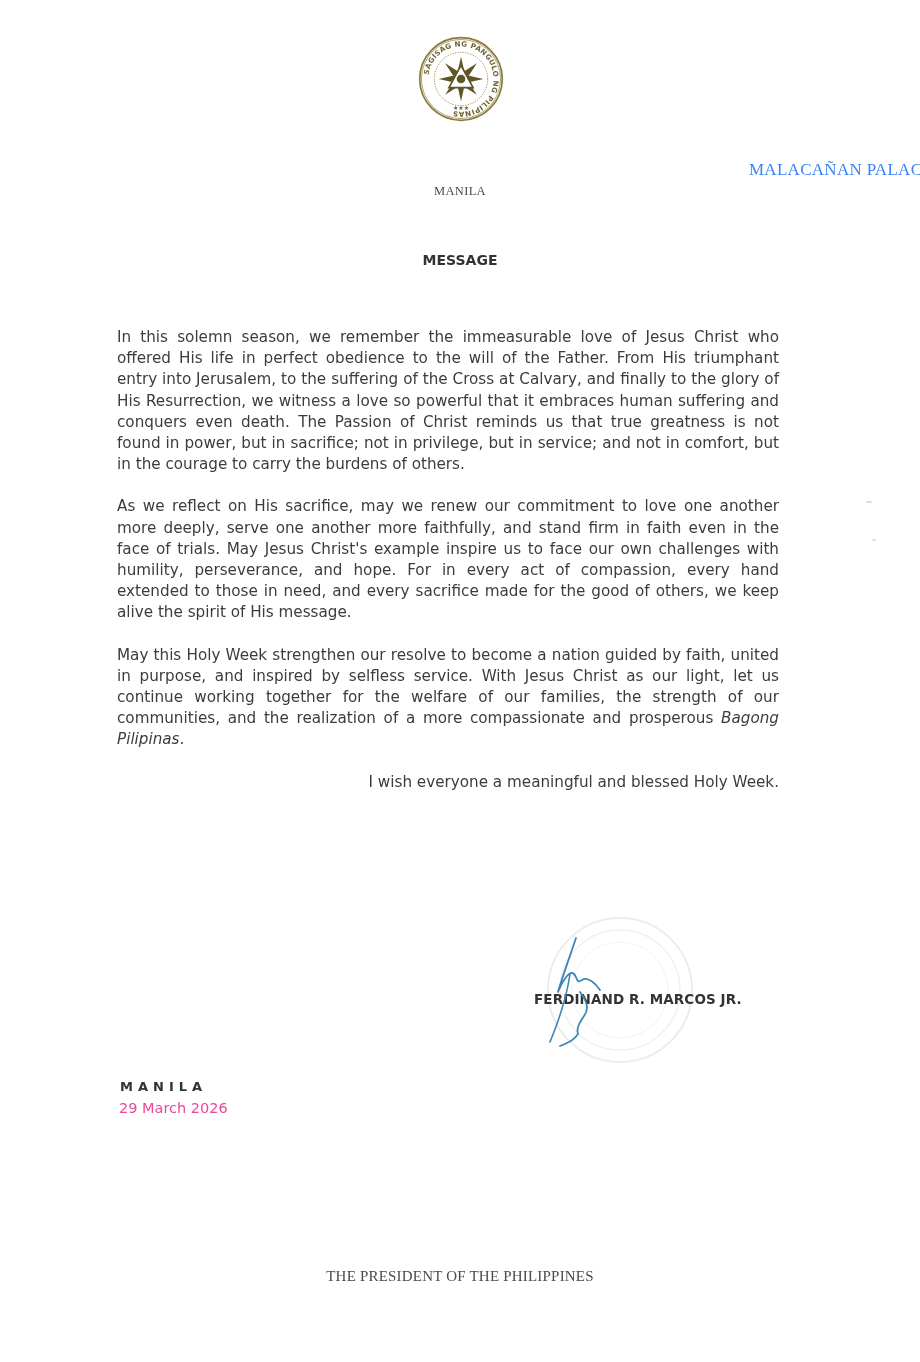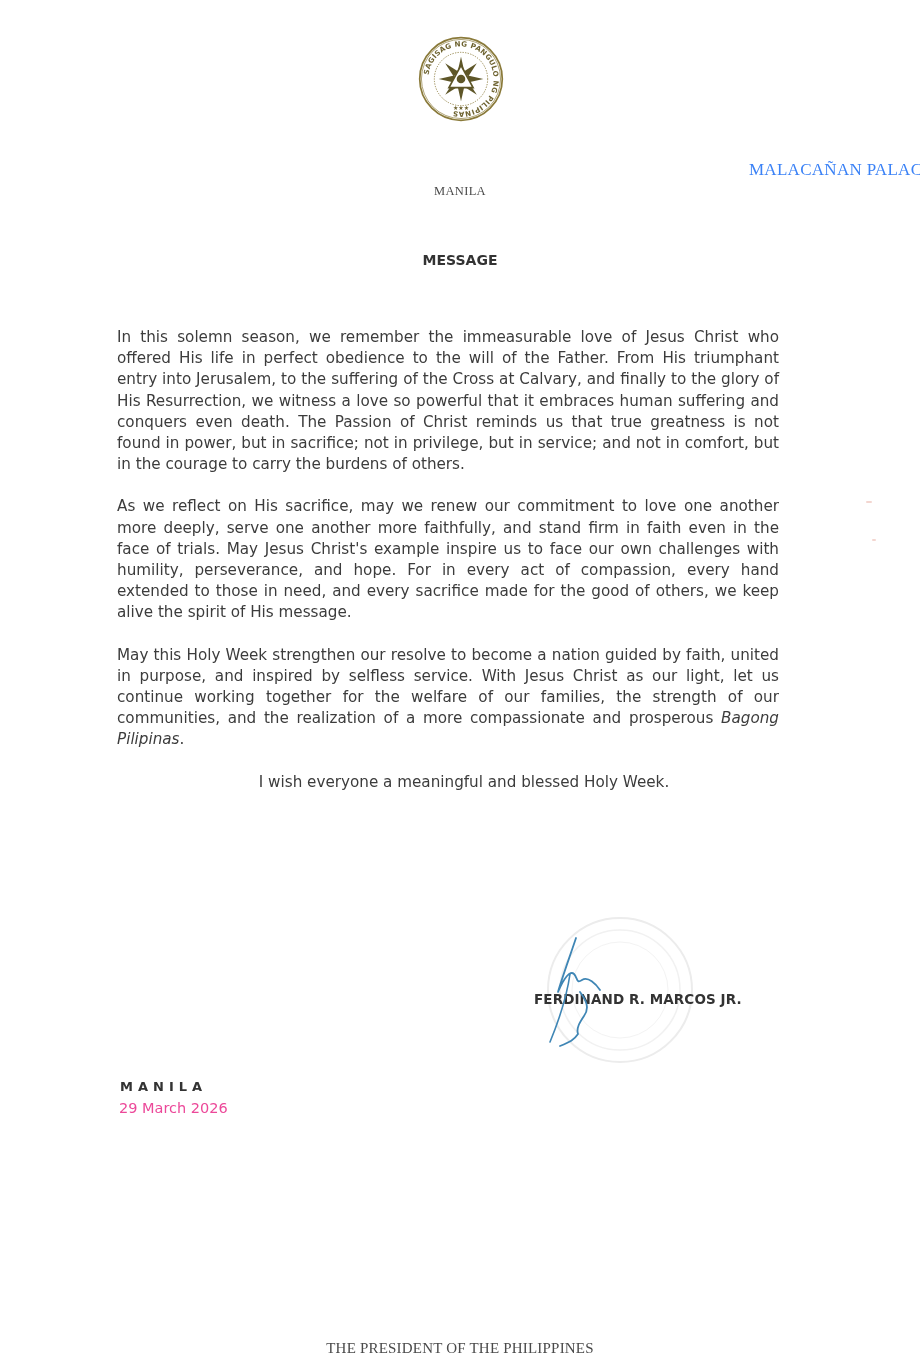--- a/index.html
+++ b/index.html
@@ -24,42 +24,42 @@
     position: absolute; left: 0; width: 920px; top: 252px; text-align: center;
     font-family: "DejaVu Sans", sans-serif; font-weight: bold; font-size: 14px;
     color: #333;
   }
   .body-text {
     position: absolute; left: 117px; width: 662px; top: 327px;
     font-family: "DejaVu Sans", sans-serif; font-size: 15.2px; line-height: 21.2px;
     color: #3c3c3c; text-align: justify;
   }
   .body-text p { margin: 0 0 21px 0; }
-  .body-text p.last-para { text-align: center; margin-left: 32px; }
+  .body-text p.last-para { text-align: right; margin-left: 32px; }
   .body-text b { color: #333; }
   .sig-scribble {
     position: absolute; left: 540px; top: 930px; width: 120px; height: 120px;
   }
   .stamp-ghost {
     position: absolute; left: 540px; top: 900px; width: 200px; height: 170px;
   }
   .signatory {
     position: absolute; left: 510px; top: 991px; font-family: "DejaVu Sans", sans-serif;
     font-weight: bold; font-size: 13.5px; color: #333; letter-spacing: 0.1px; margin-left: 24px;
   }
   .place {
     position: absolute; left: 120px; top: 1079px; font-family: "DejaVu Sans", sans-serif;
     font-weight: bold; font-size: 13px; letter-spacing: 5px; color: #333;
   }
   .date {
     position: absolute; left: 119px; top: 1100px; font-family: "DejaVu Sans", sans-serif;
     font-size: 14.5px; color: #ec4899;
   }
   .footer {
-    position: absolute; left: 0; width: 920px; top: 1340px; text-align: center;
+    position: absolute; left: 0; width: 920px; top: 1268px; text-align: center;
     font-family: "Liberation Serif", "DejaVu Serif", serif; font-size: 15px;
     color: #4a4a4a; letter-spacing: 0.2px;
   }
   .speck { position:absolute; width:6px; height:2px; background:#f3d6d0; border-radius:1px; }
 </style>
 </head>
 <body>
 
 <svg class="seal" viewBox="0 0 100 100">
   <defs>

